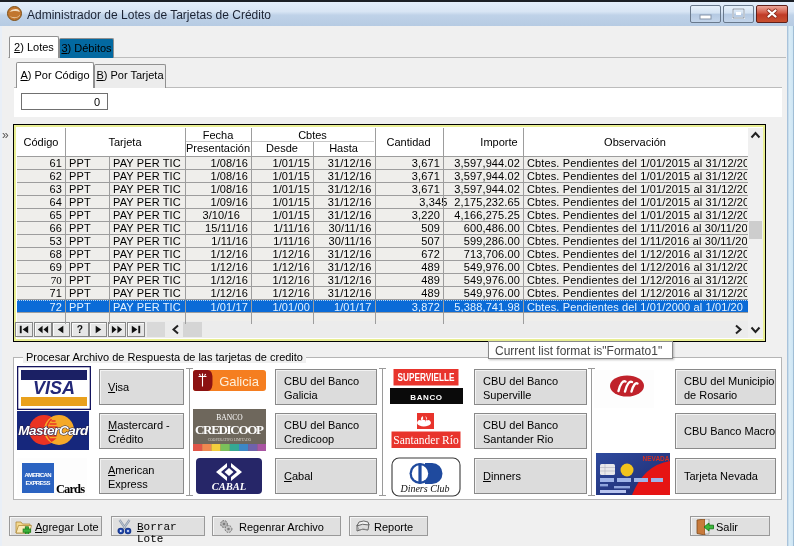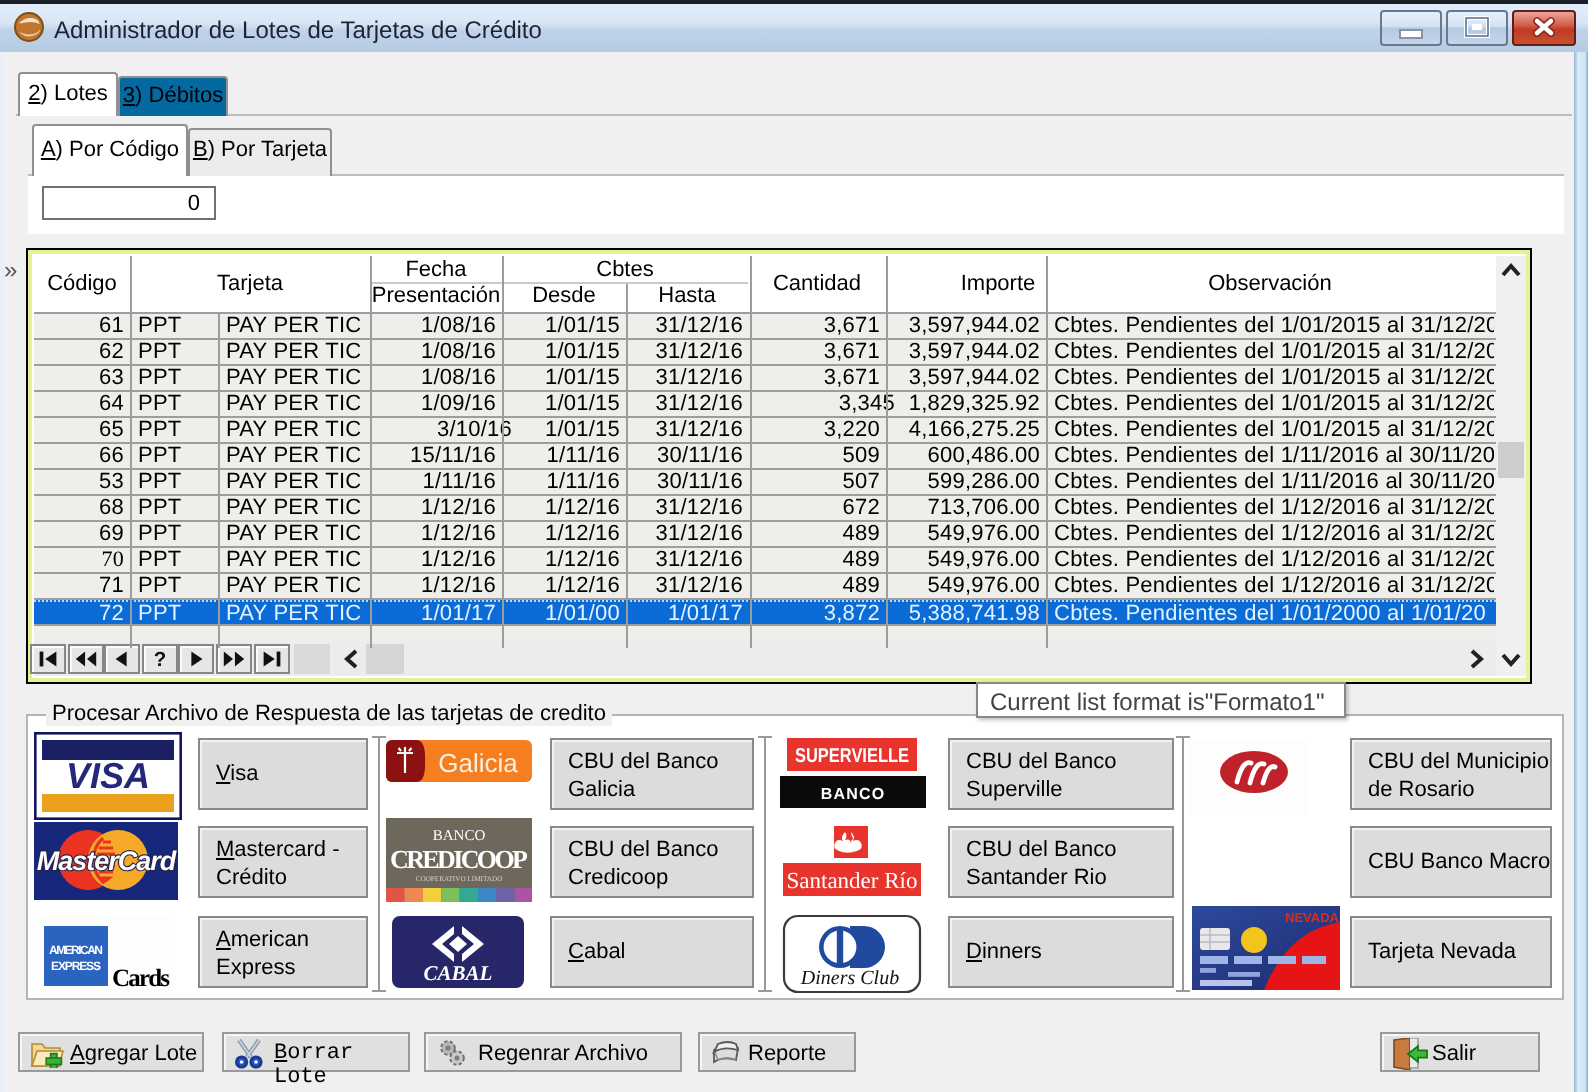--- a/index.html
+++ b/index.html
@@ -181,28 +181,28 @@
           <div class="cell " style="left:506px; width:224px; padding-left:4px;">Cbtes. Pendientes del  1/01/2015 al 31/12/20</div>
         </div>
       <div class="row" style="left:0px; top:68px; width:731px;">
           <div class="cell num" style="left:0px; width:48px; padding-right:3px;">64</div>
           <div class="cell " style="left:48px; width:44px; padding-left:4px;">PPT</div>
           <div class="cell " style="left:92px; width:76px; padding-left:4px;">PAY PER TIC</div>
           <div class="cell num" style="left:168px; width:66px; padding-right:3px;">1/09/16</div>
           <div class="cell num" style="left:234px; width:62px; padding-right:3px;">1/01/15</div>
           <div class="cell num" style="left:296px; width:61.5px; padding-right:3px;">31/12/16</div>
           <div class="cell num" style="left:365px; width:68.5px; padding-right:3px;">3,345</div>
-          <div class="cell num" style="left:426px; width:80px; padding-right:3px;">1,829,325.92</div>
+          <div class="cell num" style="left:426px; width:80px; padding-right:3px;">2,175,232.65</div>
           <div class="cell " style="left:506px; width:224px; padding-left:4px;">Cbtes. Pendientes del  1/01/2015 al 31/12/20</div>
         </div>
       <div class="row" style="left:0px; top:81px; width:731px;">
           <div class="cell num" style="left:0px; width:48px; padding-right:3px;">65</div>
           <div class="cell " style="left:48px; width:44px; padding-left:4px;">PPT</div>
           <div class="cell " style="left:92px; width:76px; padding-left:4px;">PAY PER TIC</div>
-          <div class="cell num" style="left:176px; width:66px; padding-right:3px;">3/10/16</div>
+          <div class="cell num" style="left:160px; width:66px; padding-right:3px;">3/10/16</div>
           <div class="cell num" style="left:234px; width:62px; padding-right:3px;">1/01/15</div>
           <div class="cell num" style="left:296px; width:61.5px; padding-right:3px;">31/12/16</div>
           <div class="cell num" style="left:357.5px; width:68.5px; padding-right:3px;">3,220</div>
           <div class="cell num" style="left:426px; width:80px; padding-right:3px;">4,166,275.25</div>
           <div class="cell " style="left:506px; width:224px; padding-left:4px;">Cbtes. Pendientes del  1/01/2015 al 31/12/20</div>
         </div>
       <div class="row" style="left:0px; top:94px; width:731px;">
           <div class="cell num" style="left:0px; width:48px; padding-right:3px;">66</div>
           <div class="cell " style="left:48px; width:44px; padding-left:4px;">PPT</div>
           <div class="cell " style="left:92px; width:76px; padding-left:4px;">PAY PER TIC</div>

